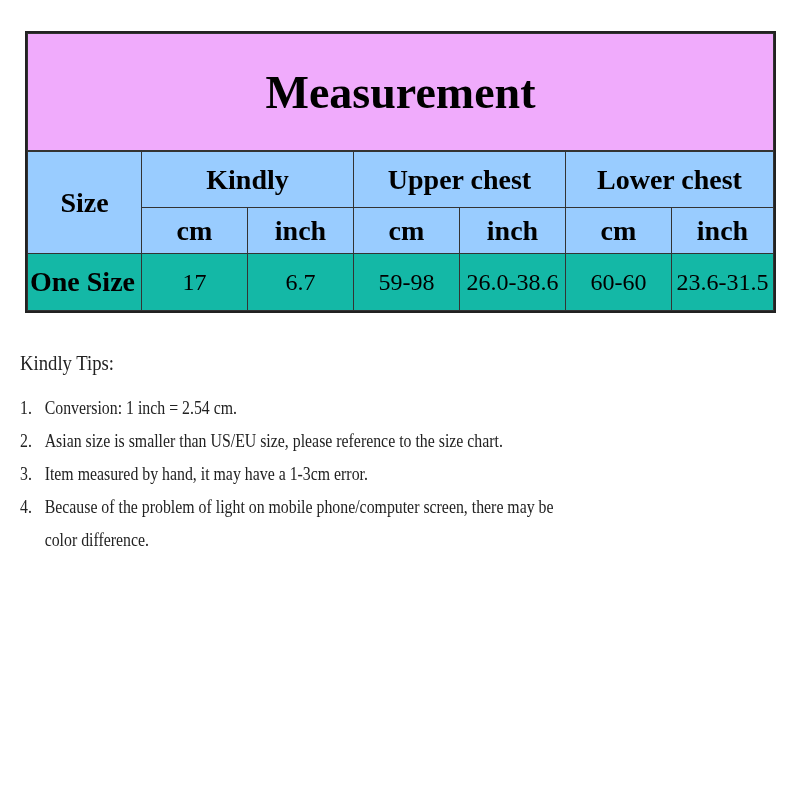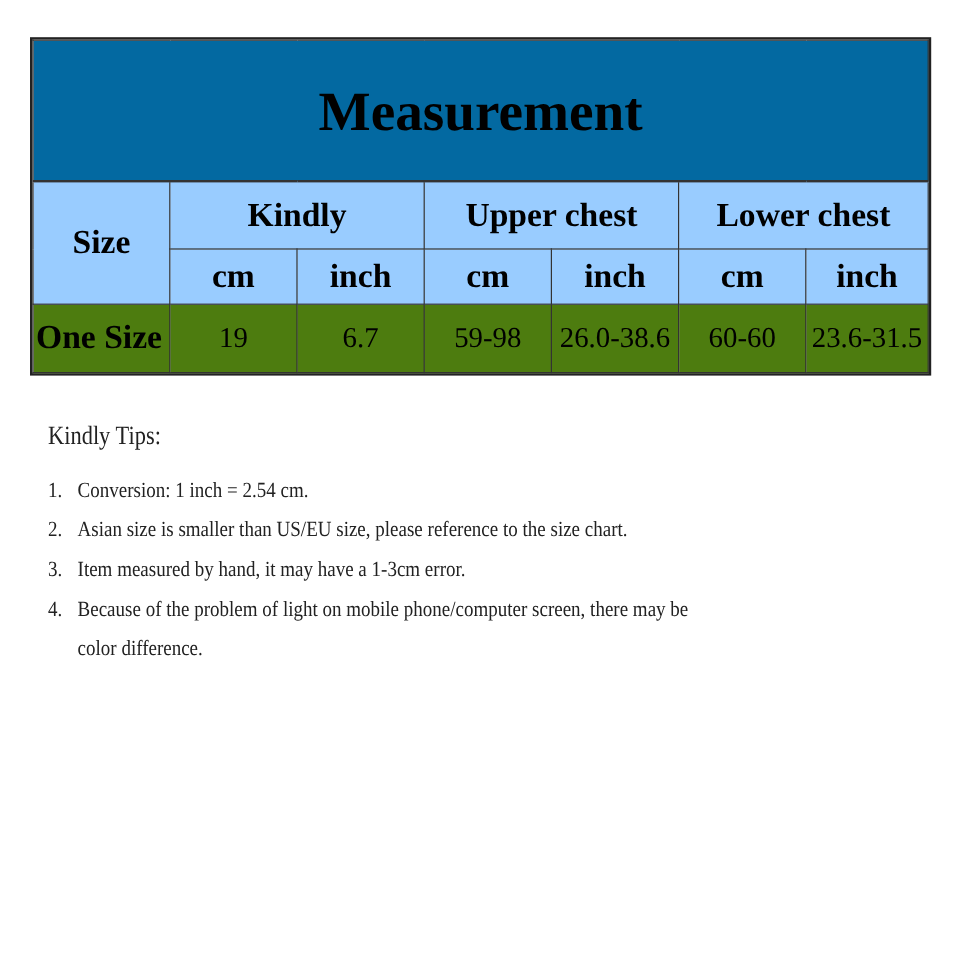--- a/index.html
+++ b/index.html
@@ -1,26 +1,26 @@
 <!DOCTYPE html>
 <html><head>
 <meta charset="utf-8">
 <style>
   html, body { margin:0; padding:0; background:#ffffff; }
   body { width:800px; height:800px; position:relative; overflow:hidden; font-family:"Liberation Serif", serif; color:#000; }
   .table-wrap { position:absolute; left:25px; top:31px; width:751px; height:282px; border:2px solid #222; box-sizing:border-box; }
   table { border-collapse:collapse; width:100%; height:100%; table-layout:fixed; }
   td { border:1px solid #333; text-align:center; vertical-align:middle; padding:0; white-space:nowrap; }
-  .title-cell { height:112px; font-size:46px; font-weight:bold; background:#0369a1; border-bottom:2px solid #333; }
+  .title-cell { height:112px; font-size:46px; font-weight:bold; background:#f0abfc; border-bottom:2px solid #333; }
   .hdr { background:#99ccff; font-weight:bold; font-size:28px; }
   .grp { height:55px; }
   .sub { height:44px; }
-  .data td { background:#4d7c0f; font-size:24px; height:54px; }
+  .data td { background:#14b8a6; font-size:24px; height:54px; }
   .data td.size { font-weight:bold; font-size:28px; text-align:left; padding-left:2px; }
-  .tips { position:absolute; left:40px; top:350px; font-family:"Liberation Serif", serif; color:#222; }
+  .tips { position:absolute; left:20px; top:350px; font-family:"Liberation Serif", serif; color:#222; }
   .tips-title { font-size:22px; margin-bottom:16px; transform:scaleX(0.85); transform-origin:left; }
   .tip { font-size:18px; line-height:33px; display:flex; transform:scaleX(0.88); transform-origin:left; white-space:nowrap; }
   .tip-num { width:28px; }
   .tip-text { }
 </style>
 </head>
 <body>
 
 <div class="table-wrap">
   <table>
@@ -46,21 +46,21 @@
     <tr class="sub">
       <td class="hdr">cm</td>
       <td class="hdr">inch</td>
       <td class="hdr">cm</td>
       <td class="hdr">inch</td>
       <td class="hdr">cm</td>
       <td class="hdr">inch</td>
     </tr>
     <tr class="data">
       <td class="size">One Size</td>
-      <td>19</td>
+      <td>17</td>
       <td>6.7</td>
       <td>59-98</td>
       <td>26.0-38.6</td>
       <td>60-60</td>
       <td>23.6-31.5</td>
     </tr>
   </tbody>
     </table>
 </div>
 

